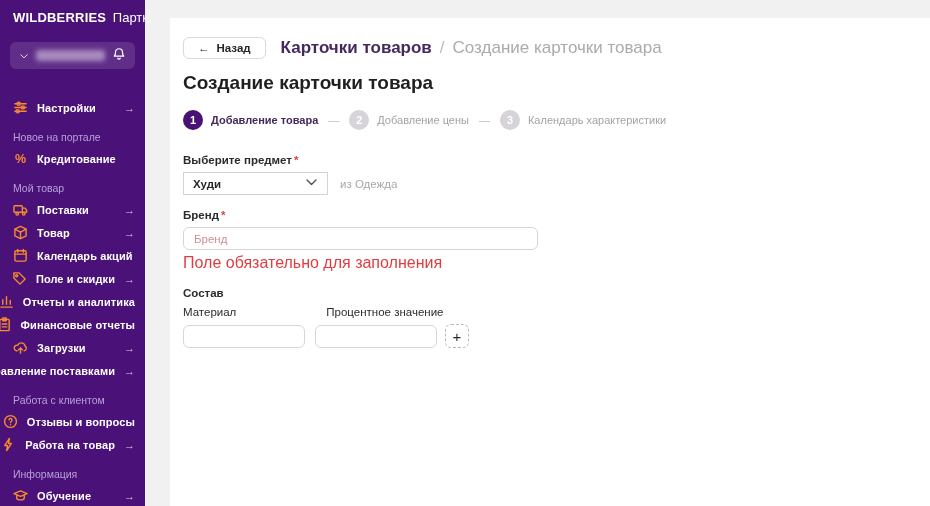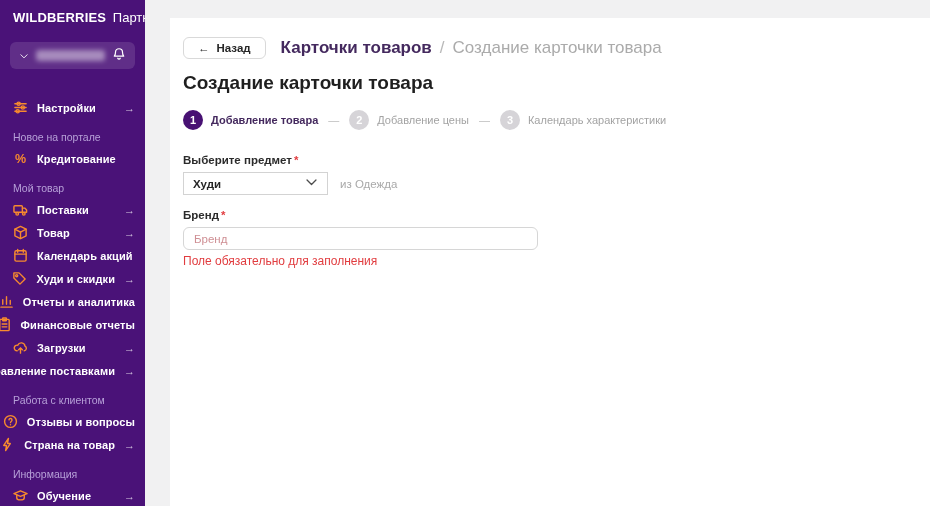--- a/index.html
+++ b/index.html
@@ -63,21 +63,21 @@
   .text-input.err-ph::placeholder { color:#cf8f94; }
   .selectbox { height:23px; border:1px solid #d3d3d3; border-radius:0; background:#fff;
     display:flex; align-items:center; padding:0 9px; cursor:pointer; }
   .selectbox .sel-value { flex:1; font-size:11.5px; font-weight:700; color:#262626; }
   .selectbox .sel-placeholder { flex:1; font-size:11.5px; color:#a9a9a9; font-weight:400; }
   .sel-narrow { width:145px; }
   .sel-wide { width:355px; }
   .field { margin-bottom:14px; }
   .inline-hint { font-size:11.5px; color:#a9a9a9; margin-left:12px; }
   .subject-row { display:flex; align-items:center; }
-  .error-msg { margin-top:4px; font-size:12px; color:#e13c3f; }
+  .error-msg { margin-top:4px; font-size:16px; color:#e13c3f; }
 
   .comp-row { display:flex; gap:10px; margin-top:7px; }
   .comp-col .f-label { font-weight:500; }
   .small-input { width:122px; height:23px; border:1px solid #d6d6d6; border-radius:6px;
     padding:0 9px; font-size:11.5px; font-family:inherit; outline:none; background:#fff; }
   .comp-inputs { display:flex; align-items:flex-end; gap:10px; }
   .add-btn { width:24px; height:24px; border:1.5px dashed #b9b9b9; border-radius:6px;
     background:#fff; color:#2b2b2b; font-size:15px; line-height:1; cursor:pointer;
     display:flex; align-items:center; justify-content:center; margin-left:-2px; }
 
@@ -173,21 +173,21 @@
         <span class="nav-label">Календарь акций</span>
       </div>
 
       <div class="nav-item">
         <span class="ico">
           <svg class="oicn" width="15" height="15" viewBox="0 0 16 16">
             <path d="M2 2h5.5L14 8.5 8.5 14 2 7.5z"></path>
               <circle cx="5" cy="5" r="1.1"></circle>
           </svg>
         </span>
-        <span class="nav-label">Худи и скидки</span>
+        <span class="nav-label">Поле и скидки</span>
         <span class="nav-arrow">→</span>
       </div>
 
       <div class="nav-item">
         <span class="ico">
           <svg class="oicn" width="15" height="15" viewBox="0 0 16 16">
             <line x1="4" y1="11" x2="4" y2="6"></line>
               <line x1="8" y1="11" x2="8" y2="3"></line>
             <line x1="12" y1="11" x2="12" y2="7"></line>
               <line x1="2" y1="14" x2="14" y2="14"></line>
@@ -245,21 +245,21 @@
         </span>
         <span class="nav-label">Отзывы и вопросы</span>
       </div>
 
       <div class="nav-item">
         <span class="ico">
           <svg class="oicn" width="15" height="15" viewBox="0 0 16 16">
             <path d="M9 1.5 4 9h3l-1 5.5L11 7H8z"></path>
           </svg>
         </span>
-        <span class="nav-label">Страна на товар</span>
+        <span class="nav-label">Работа на товар</span>
         <span class="nav-arrow">→</span>
       </div>
 
       <div class="sec-title">Информация</div>
 
       <div class="nav-item">
         <span class="ico">
           <svg class="oicn" width="15" height="15" viewBox="0 0 16 16">
             <path d="M8 3 15 6 8 9 1 6z"></path>
             <path d="M4 7.3V10.6c0 1.1 2 2.1 4 2.1s4-1 4-2.1V7.3"></path>
@@ -323,17 +323,33 @@
           <div class="f-label">
             <span>Бренд</span><span class="req">*</span>
           </div>
           <input class="text-input err-ph" type="text" placeholder="Бренд" style="">
           <div class="error-msg">Поле обязательно для заполнения</div>
         </div>
 
 
 
 
+        <div>
+          <div class="f-label">Состав</div>
+          <div class="comp-row">
+            <div class="comp-col">
+              <div class="f-label">Материал</div>
+            </div>
+            <div class="comp-col" style="margin-left:80px;">
+              <div class="f-label">Процентное значение</div>
+            </div>
+          </div>
+          <div class="comp-inputs">
+            <input class="small-input" type="text" style="">
+            <input class="small-input" type="text" style="">
+            <button class="add-btn">+</button>
+          </div>
+        </div>
 
       </div>
     </div>
   </div>
 </div>
 
 </body></html>

